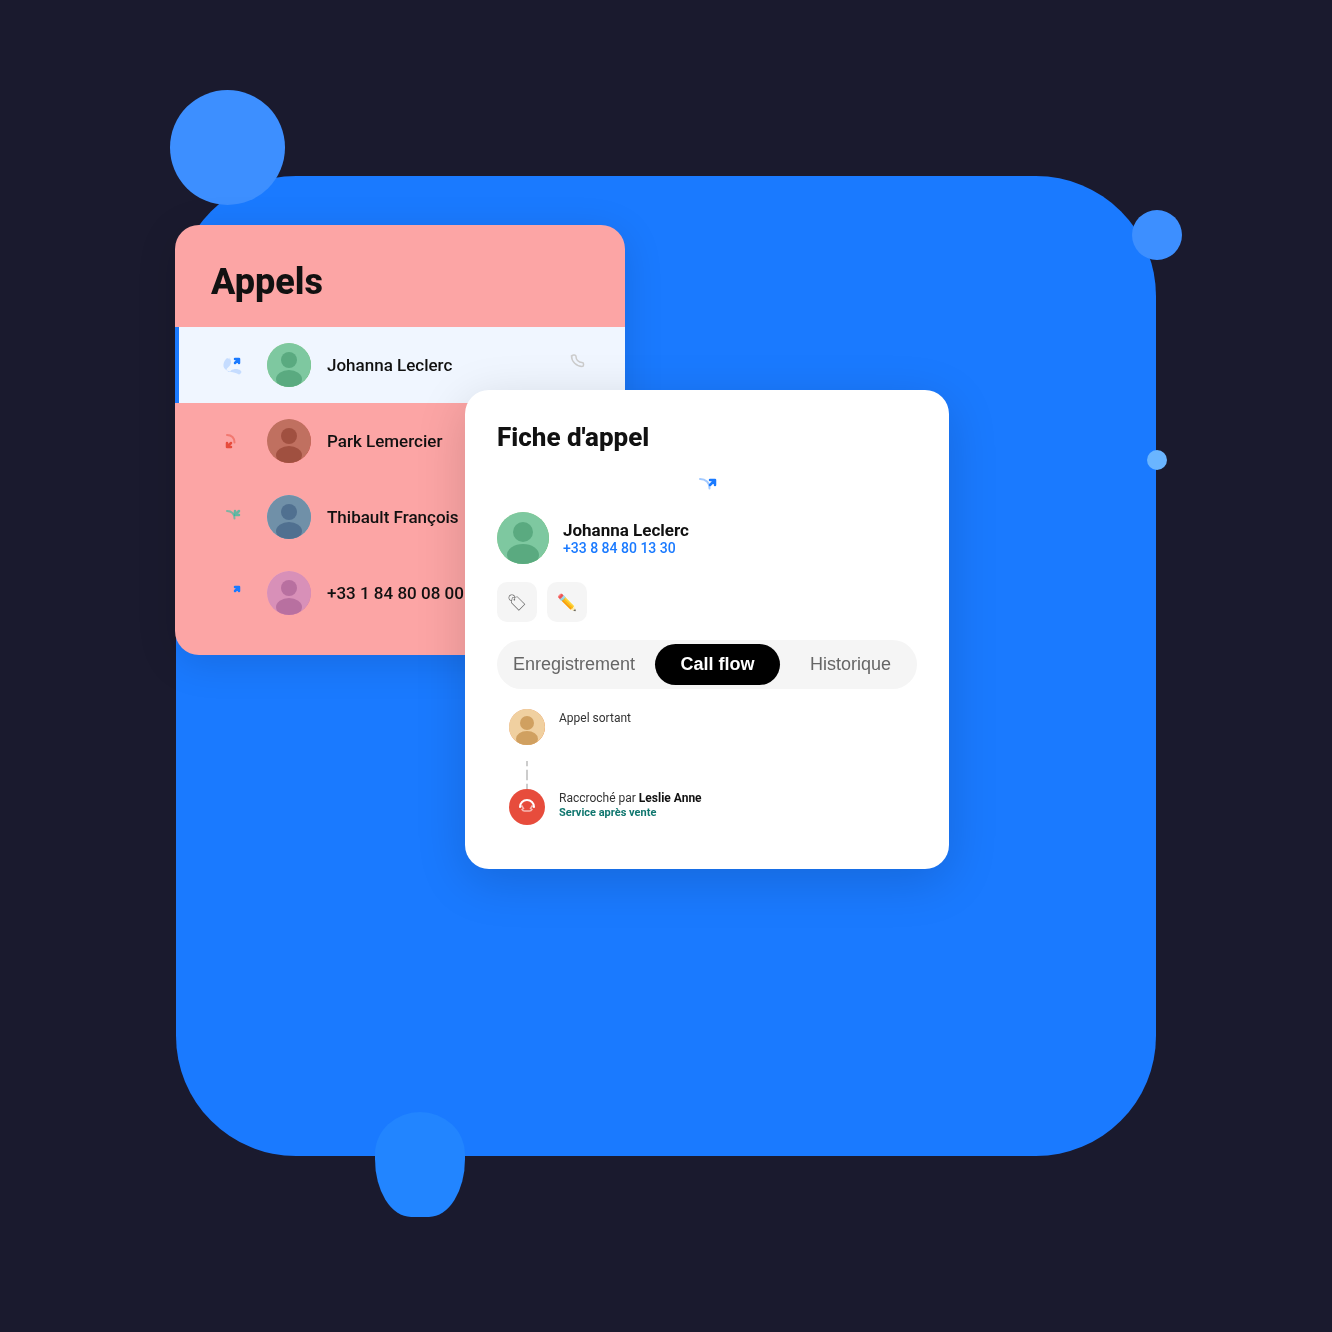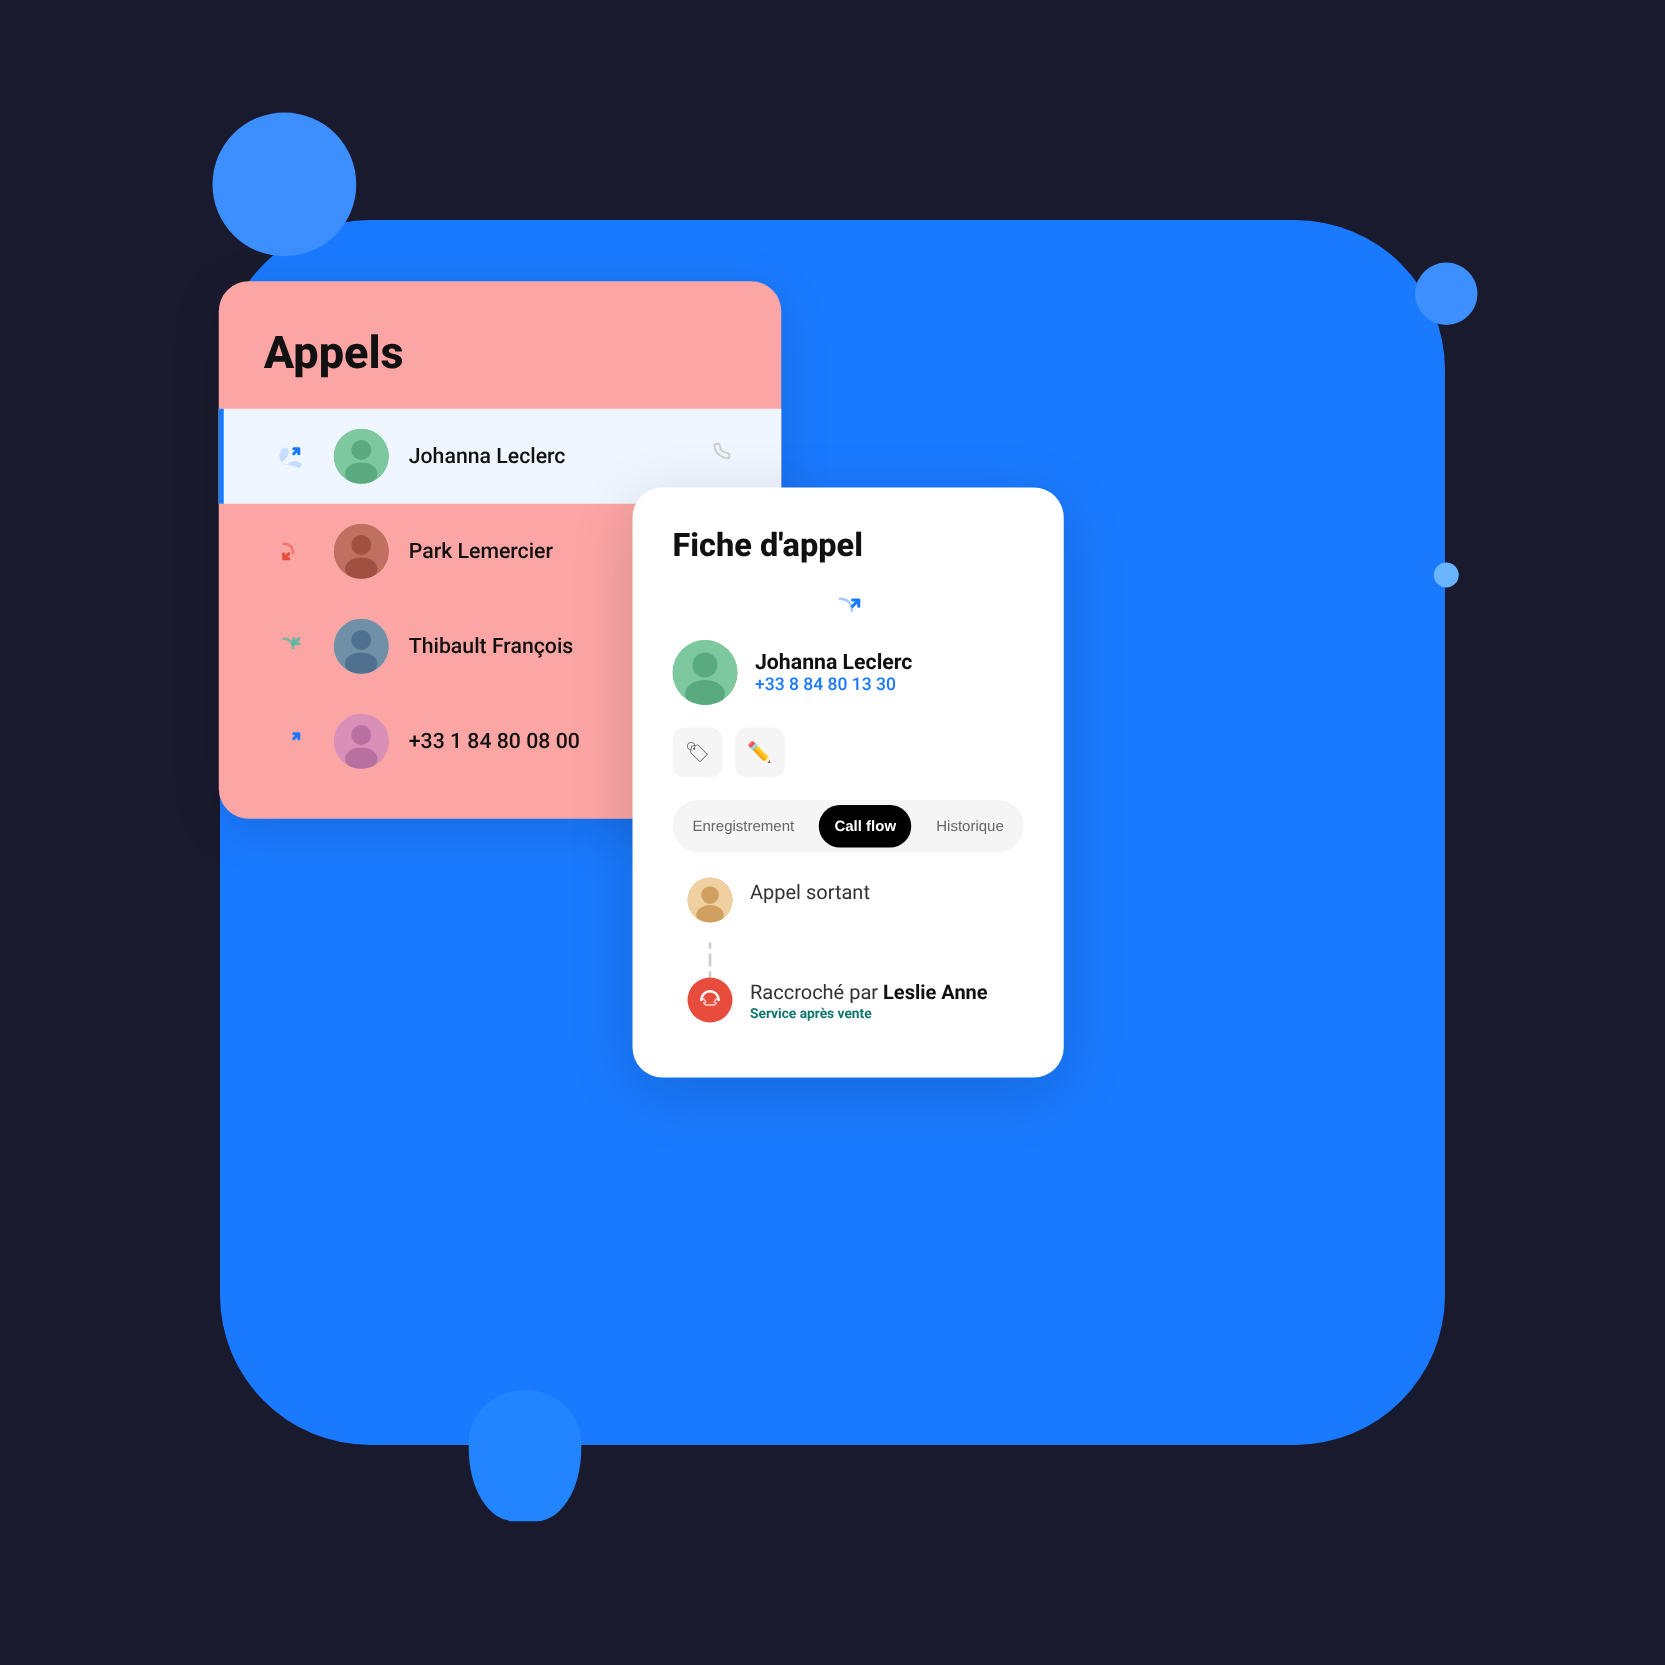--- a/index.html
+++ b/index.html
@@ -96,27 +96,26 @@
     .call-action-icon {
       color: #ccc;
       font-size: 20px;
     }
 
     
     .fiche-card {
       position: absolute;
       top: 390px;
       left: 465px;
-      width: 345px;
+      width: 484px;
       background: #ffffff;
       border-radius: 24px;
       padding: 32px 32px 28px 32px;
       box-shadow: 0 12px 50px rgba(0,0,0,0.15);
       z-index: 20;
-      margin-left: 41px;
     }
 
     .fiche-title {
       font-size: 26px;
       font-weight: 800;
       color: #111;
       margin-bottom: 20px;
     }
 
     .fiche-contact-header {
@@ -184,21 +183,21 @@
       background: #f5f5f5;
       border-radius: 50px;
       padding: 4px;
     }
 
     .tab-btn {
       flex: 1;
       padding: 10px 12px;
       border-radius: 50px;
       border: none;
-      font-size: 12px;
+      font-size: 18px;
       font-weight: 500;
       cursor: pointer;
       background: transparent;
       color: #666;
       transition: background 0.15s;
     }
 
     .tab-btn.active {
       background: #000000;
       color: white;
@@ -243,21 +242,21 @@
       background: #e74c3c;
       color: white;
     }
 
     .timeline-content {
       flex: 1;
       padding-top: 2px;
     }
 
     .timeline-content .tl-main {
-      font-size: 16px;
+      font-size: 12px;
       color: #333;
     }
 
     .timeline-content .tl-main strong {
       font-weight: 700;
       color: #111;
     }
 
     .timeline-content .tl-sub {
       font-size: 12px;

